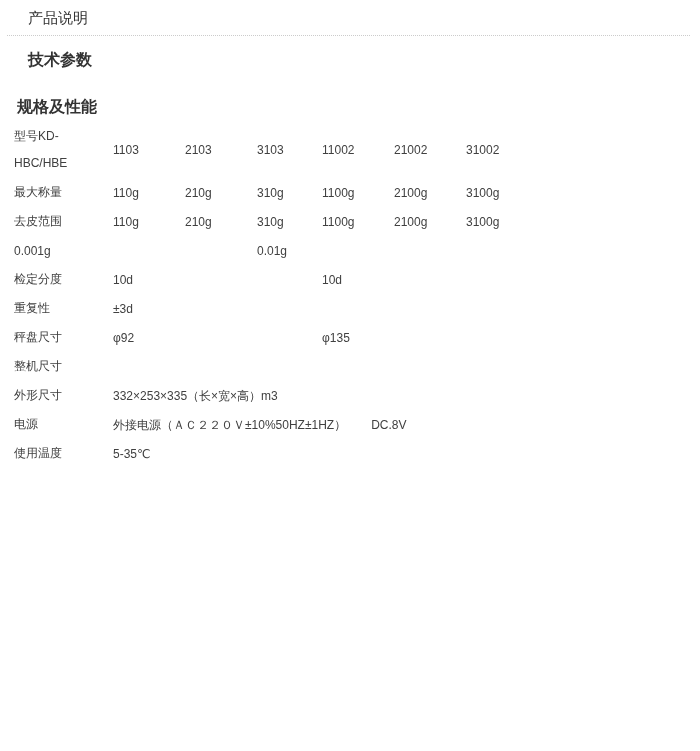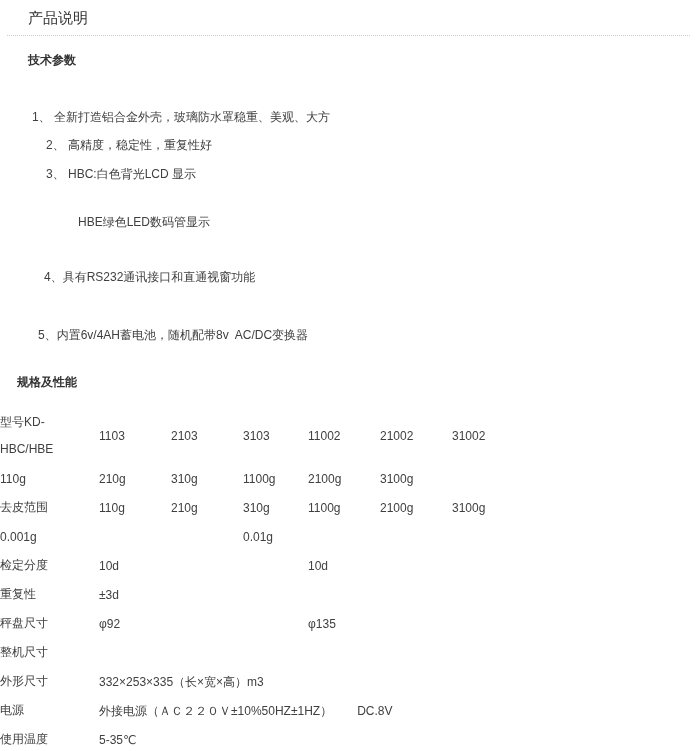--- a/index.html
+++ b/index.html
@@ -21,39 +21,39 @@
   }
   .page-title {
     font-size: 15px;
     color: #333333;
     line-height: 17px;
   }
 
   
   .section-heading {
     font-weight: bold;
-    font-size: 12px;
+    font-size: 16px;
     color: #333333;
     line-height: 14px;
   }
   .heading-tech  { margin: 17px 0 0 28px; }
   .heading-spec  { margin: 33px 0 0 17px; }
 
   
   .features { margin-top: 43px; }
   .feature-line { line-height: 14px; white-space: pre-wrap; }
   .f1 { margin-left: 32px; margin-bottom: 14px; }
   .f2 { margin-left: 46px; margin-bottom: 15px; }
   .f3 { margin-left: 46px; margin-bottom: 34px; }
   .f4 { margin-left: 78px; margin-bottom: 41px; }
   .f5 { margin-left: 44px; margin-bottom: 44px; }
   .f6 { margin-left: 38px; }
 
   
-  .spec-table { margin-top: 18px; }
+  .spec-table { margin-top: 7px; padding-left: 14px; }
   .trow {
     display: grid;
     grid-template-columns: 99px 72px 72px 65px 72px 72px auto;
     align-items: center;
     height: 29px;
   }
   .trow.row-tall { height: 57px; }
   .tlabel {
     white-space: pre-line;
     line-height: 27px;
@@ -67,43 +67,36 @@
 <body>
 
 <div class="page">
 
   <div class="title-wrap">
     <div class="page-title">产品说明</div>
   </div>
 
   <div class="section-heading heading-tech">技术参数</div>
 
-  <div class="features">
-    <div class="feature-line f1">1、 全新打造铝合金外壳，玻璃防水罩稳重、美观、大方</div>
-    <div class="feature-line f2">2、 高精度，稳定性，重复性好</div>
-    <div class="feature-line f3">3、 HBC:白色背光LCD 显示</div>
-    <div class="feature-line f4">HBE绿色LED数码管显示</div>
-    <div class="feature-line f5">4、具有RS232通讯接口和直通视窗功能</div>
-    <div class="feature-line f6">5、内置6v/4AH蓄电池，随机配带8v  AC/DC变换器</div>
-  </div>
 
   <div class="section-heading heading-spec">规格及性能</div>
 
   <div class="spec-table" id="spec-table">
       <div class="trow row-tall">
         <div class="tlabel">型号KD-
 HBC/HBE</div>
         <div class="tcell">1103</div>
         <div class="tcell">2103</div>
         <div class="tcell">3103</div>
         <div class="tcell">11002</div>
         <div class="tcell">21002</div>
         <div class="tcell">31002</div>
       </div>
       <div class="trow">
+        <div class="tlabel">最大称量</div>
         <div class="tcell">110g</div>
         <div class="tcell">210g</div>
         <div class="tcell">310g</div>
         <div class="tcell">1100g</div>
         <div class="tcell">2100g</div>
         <div class="tcell">3100g</div>
       </div>
       <div class="trow">
         <div class="tlabel">去皮范围</div>
         <div class="tcell">110g</div>

